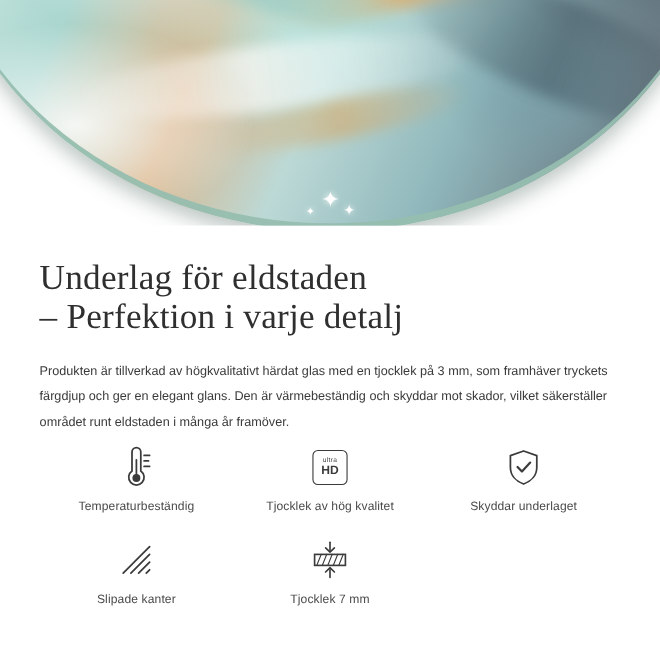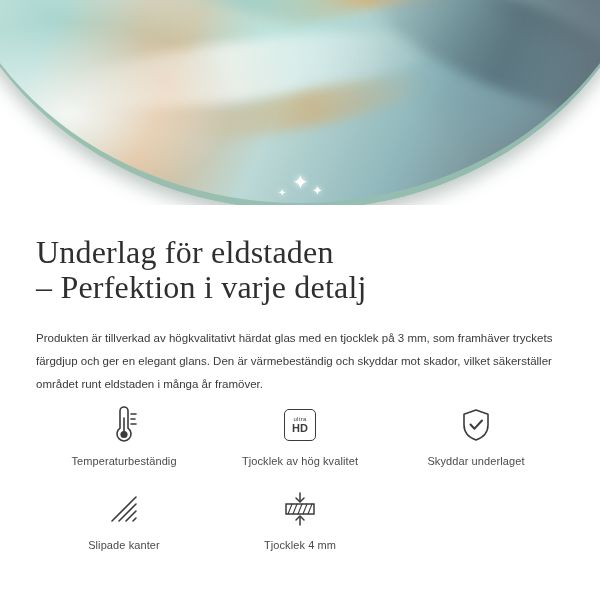--- a/index.html
+++ b/index.html
@@ -234,16 +234,16 @@
     <div class="feature-icon">
       <svg width="40" height="36" viewBox="0 0 40 36" fill="none" stroke="#3b3b3b" stroke-width="1.5" stroke-linecap="round">
         <path d="M20 2v8"></path>
         <path d="M16 7l4 4 4-4"></path>
         <path d="M20 34v-8"></path>
         <path d="M16 29l4-4 4 4"></path>
         <rect x="6" y="13" width="28" height="10" stroke-width="1.5"></rect>
         <path d="M8 23l4-10M13 23l4-10M18 23l4-10M23 23l4-10M28 23l4-10" stroke-width="1.1"></path>
       </svg>
     </div>
-    <div class="feature-label">Tjocklek 4 mm</div>
+    <div class="feature-label">Tjocklek 7 mm</div>
   </div>
 
 </div>
 
 </body></html>

